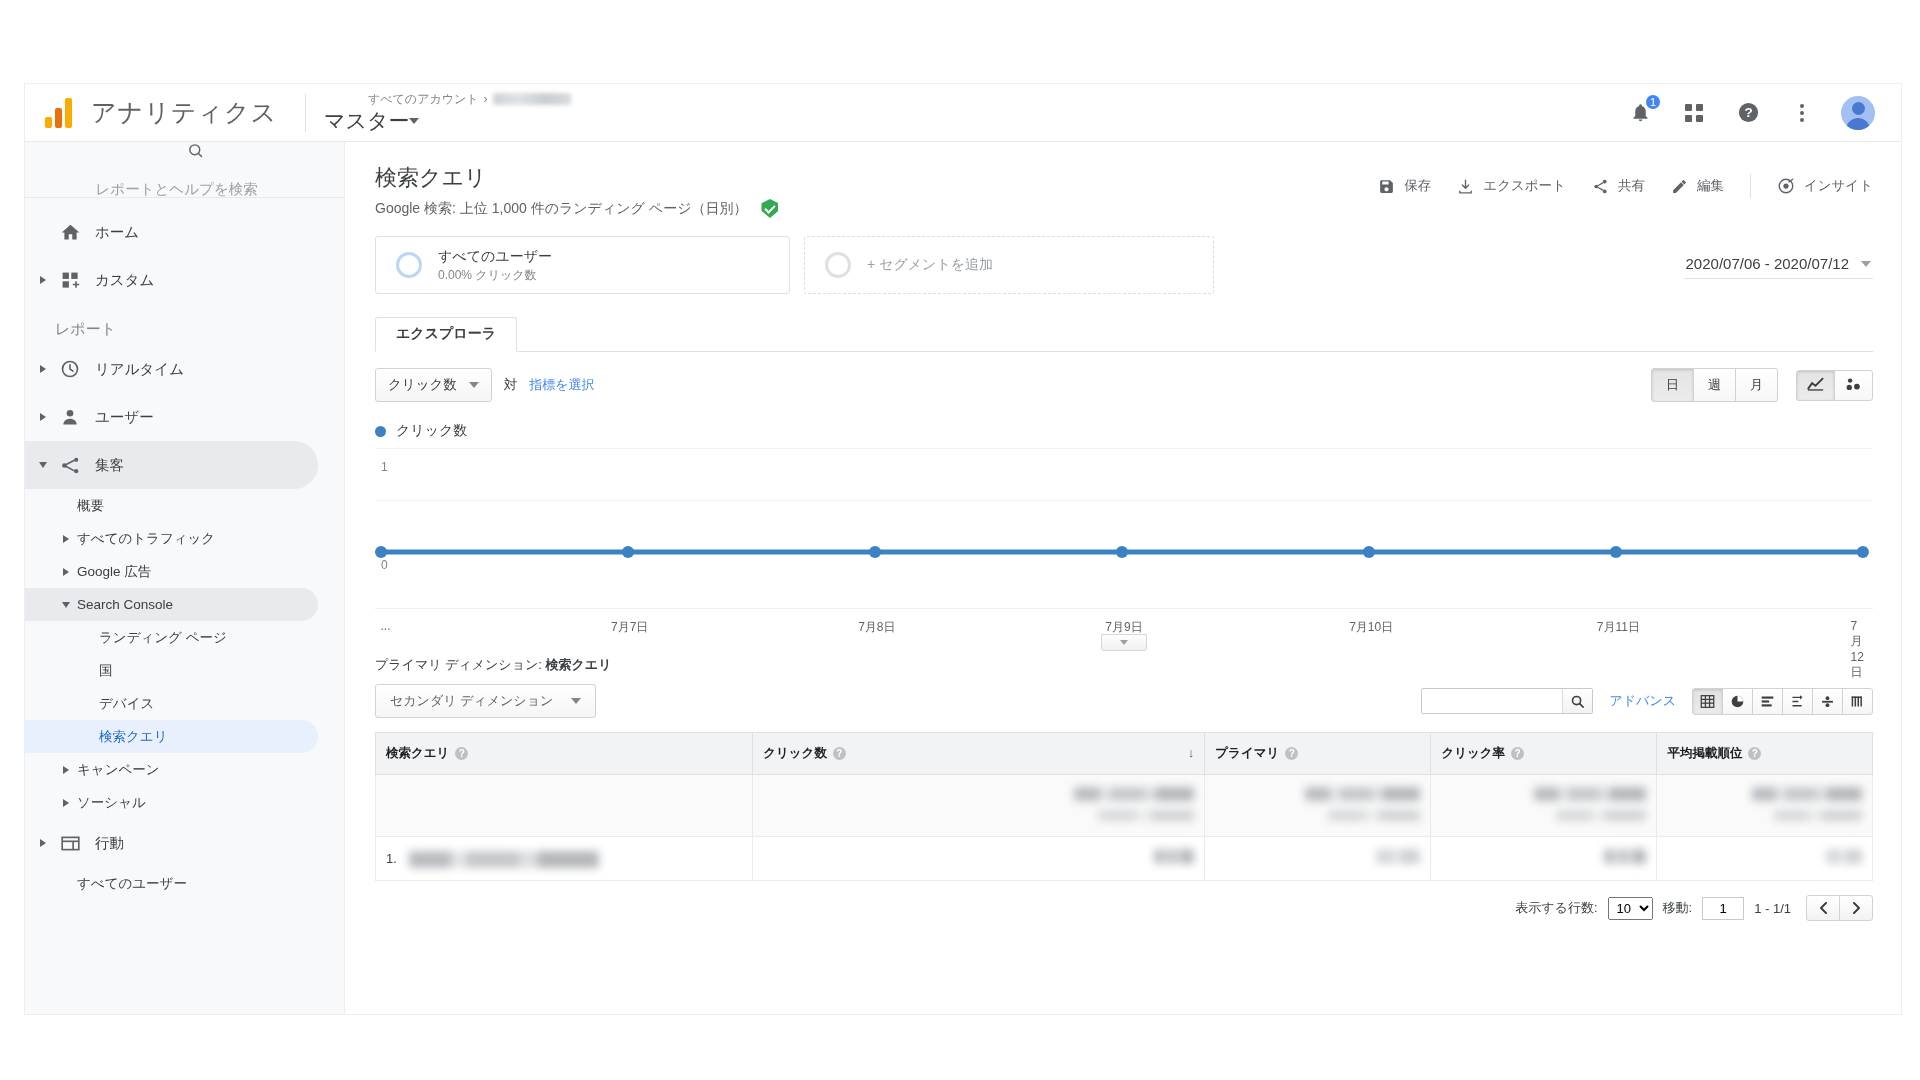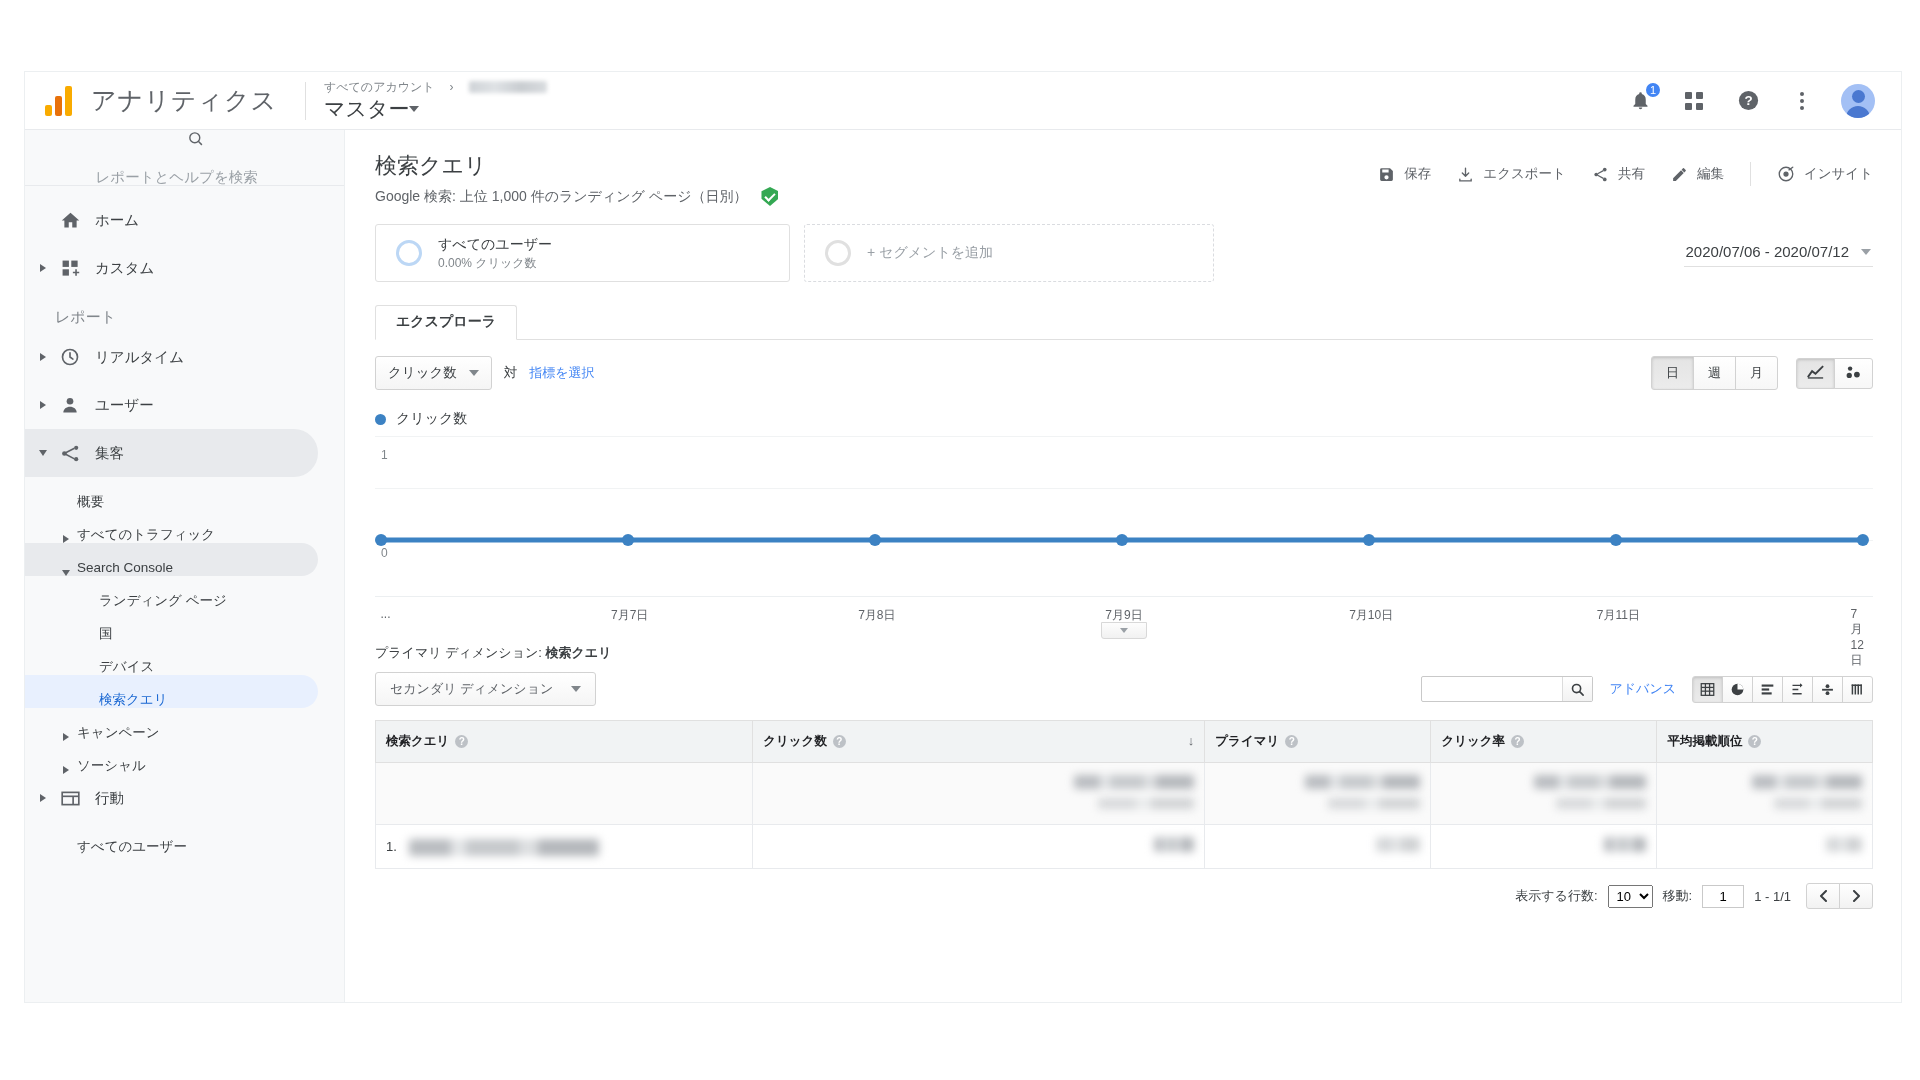--- a/index.html
+++ b/index.html
@@ -5,21 +5,21 @@
 <style>
   * { box-sizing: border-box; margin: 0; padding: 0; }
   html, body {
     width: 1920px; height: 1080px;
     background: #ffffff;
     font-family: "Liberation Sans", "DejaVu Sans", sans-serif;
     overflow: hidden;
   }
   .page {
     position: absolute;
-    left: 25px; top: 72px;
+    left: 25px; top: 84px;
     width: 1876px; height: 930px;
     background: #84cc16;
     box-shadow: 0 0 0 1px #eceff1;
     overflow: hidden;
   }
 
   
   .topbar {
     height: 58px;
     display: flex; align-items: center;
@@ -29,21 +29,21 @@
   }
   .logo-wrap { display:flex; align-items:center; padding-left: 20px; width: 280px;}
   .ga-logo { width: 32px; height: 30px; position: relative; margin-right: 14px;}
   .ga-logo i { position:absolute; bottom:0; border-radius: 2px; display:block;}
   .ga-logo .b1 { left:0; width:7px; height:11px; background:#f9ab00; }
   .ga-logo .b2 { left:10px; width:7px; height:20px; background:#e8710a; }
   .ga-logo .b3 { left:20px; width:7px; height:30px; background:#f9ab00; }
   .brand { font-size: 25px; color: #5f6368; letter-spacing: 1px; font-weight: 400;}
   .acct-divider { width:1px; height:38px; background:#e0e0e0; margin: 0 18px 0 0;}
   .acct { display:flex; flex-direction: column; justify-content:center; }
-  .acct-top { font-size: 12px; color: #80868b; display:flex; align-items:center; gap:15px; line-height:16px;}
+  .acct-top { font-size: 12px; color: #80868b; display:flex; align-items:center; gap:5px; line-height:16px;margin-left:44px;}
   .redact { background: linear-gradient(90deg,#cfd3d7,#dfe2e5,#c9cdd1,#d9dcdf); border-radius:2px; display:inline-block; filter: blur(2.2px);}
   .acct-name { font-size: 21px; color:#3c4043; display:flex; align-items:center; gap:0; line-height: 26px; margin-top:1px;}
   .caret-d { width:0;height:0;border-left:5px solid transparent;border-right:5px solid transparent;border-top:6px solid #5f6368;}
   .top-right { margin-left:auto; display:flex; align-items:center; gap: 24px; padding-right: 26px;}
   .icon-btn { width:30px; height:30px; display:flex; align-items:center; justify-content:center; position:relative; cursor:pointer;}
   .badge { position:absolute; top:-5px; right:-7px; background:#4285f4; color:#fff; font-size:11px;
            width:18px; height:18px; border-radius:50%; display:flex; align-items:center; justify-content:center;
            border:2px solid #fff;}
   .avatar { width:34px;height:34px;border-radius:50%;background:#a3c0f5; position:relative; overflow:hidden;}
   .avatar::before{content:"";position:absolute;width:13px;height:13px;border-radius:50%;background:#4a78d0;left:10.5px;top:6px;}
@@ -65,21 +65,21 @@
   .nav-top { padding-top: 10px; }
   .nav-item { height:48px; display:flex; align-items:center; position:relative; cursor:pointer;
               border-radius:0 24px 24px 0; margin-right:26px; padding-left:8px;}
   .nav-item .arrow { width:20px; display:flex; justify-content:center; align-items:center;}
   .tri-r{width:0;height:0;border-top:4.5px solid transparent;border-bottom:4.5px solid transparent;border-left:6px solid #5f6368;}
   .tri-d{width:0;height:0;border-left:4.5px solid transparent;border-right:4.5px solid transparent;border-top:6px solid #5f6368;}
   .nav-item .ico { width:34px; display:flex; justify-content:center; align-items:center; margin-right:8px;}
   .nav-item .lbl { font-size:14.5px; color:#3c4043; }
   .nav-item.active { background:#e8eaed; }
   .nav-section { font-size:15px; color:#80868b; padding: 16px 0 6px 30px; }
-  .sub-item { min-height:33px; display:flex; align-items:flex-end; padding-left:8px; cursor:pointer;
+  .sub-item { min-height:33px; display:flex; align-items:center; padding-left:8px; cursor:pointer;
               border-radius:0 24px 24px 0; margin-right:26px;}
   .sub-item .arrow{width:22px;display:flex;justify-content:center;}
   .sub-item .lbl { font-size:13.5px; color:#3c4043; line-height:17px; padding-right:8px;}
   .sub-item.lvl2 { padding-left:74px; }
   .sub-item.lvl1 { padding-left:52px; }
   .sub-item.sel { background:#e8f0fe; }
   .sub-item.sel .lbl { color:#1967d2; }
   .sub-item.grp-open { background:#e8eaed; }
 
   
@@ -317,20 +317,26 @@
         </div>
 
         <div class="sub-item lvl1">
           <span class="lbl">概要</span>
         </div>
         <div class="sub-item" style="padding-left:30px;">
           <span class="arrow">
               <i class="tri-r"></i>
             </span>
           <span class="lbl" style="max-width:150px;">すべてのトラフィック</span>
+        </div>
+        <div class="sub-item" style="padding-left:30px;">
+          <span class="arrow">
+              <i class="tri-r"></i>
+            </span>
+          <span class="lbl">Google 広告</span>
         </div>
         <div class="sub-item grp-open" style="padding-left:30px;">
           <span class="arrow">
               <i class="tri-d"></i>
             </span>
           <span class="lbl">Search Console</span>
         </div>
 
         <div class="sub-item lvl2">
           <span class="lbl" style="max-width:138px;">ランディング ページ</span>

